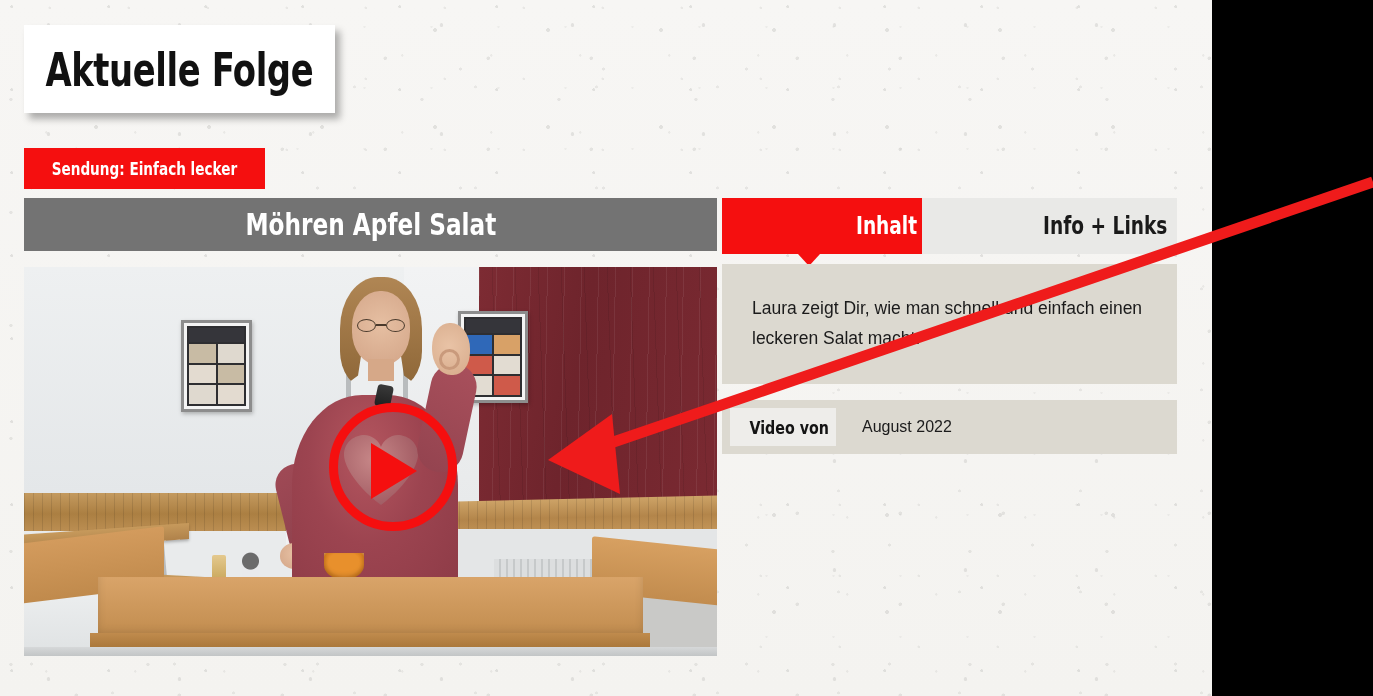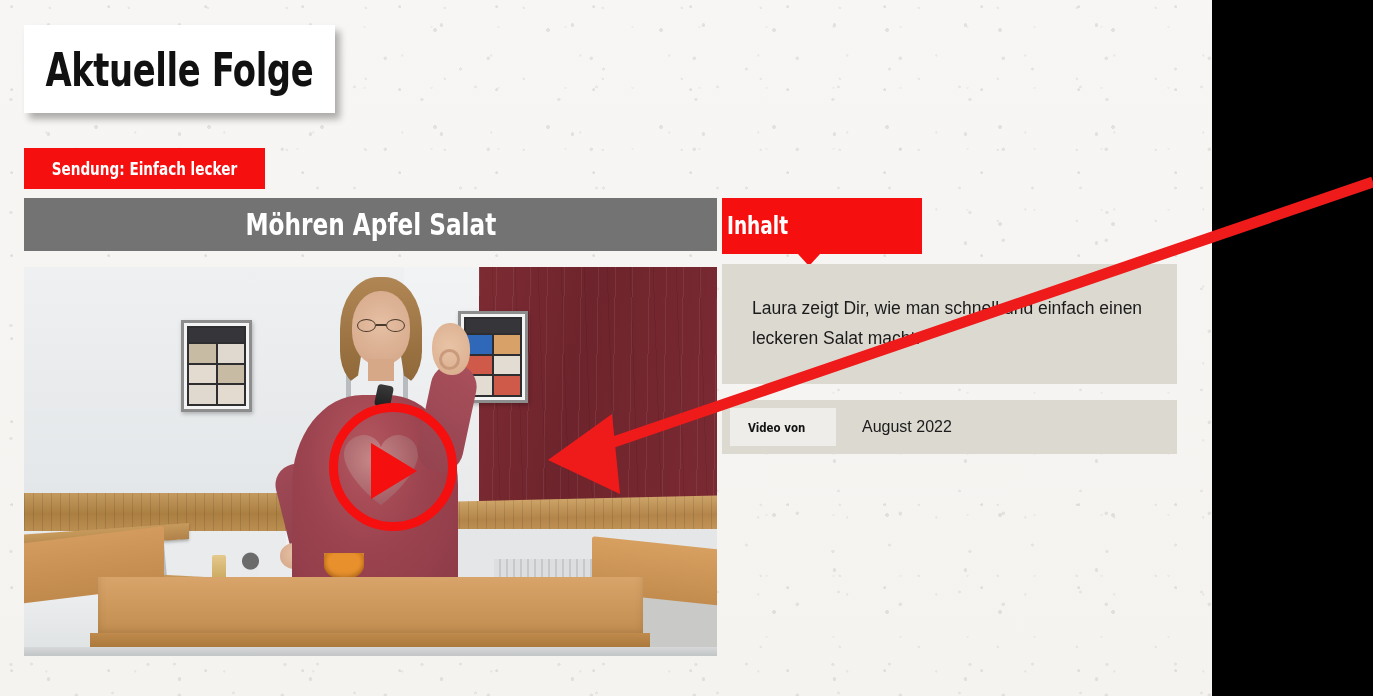--- a/index.html
+++ b/index.html
@@ -273,21 +273,21 @@
 
   
   #tabs {
     position: absolute;
     left: 722px; top: 198px;
     width: 455px; height: 56px;
     display: flex;
   }
   .tab {
     height: 56px;
-    display: flex; align-items: center; justify-content: flex-start;
+    display: flex; align-items: center; justify-content: flex-end;
     font-family: "Liberation Sans Narrow", "DejaVu Sans Condensed", "Liberation Sans", sans-serif;
     font-weight: 700;
     font-size: 24px;
     cursor: pointer;
     position: relative;
   }
   .tab span { transform: scaleX(.86); display:block; white-space:nowrap; }
   .tab.active   { width: 200px; background: #f50f0f; color: #ffffff; }
   .tab.inactive { width: 255px; background: #e9e9e7; color: #1a1a1a; }
   #tab-arrow {
@@ -324,21 +324,21 @@
     display: flex; align-items: center;
   }
   #meta-label {
     margin-left: 8px;
     width: 106px; height: 38px;
     background: #eeedea;
     display: flex; align-items: center;
     padding-left: 14px;
     font-family: "Liberation Sans Narrow", "DejaVu Sans Condensed", "Liberation Sans", sans-serif;
     font-weight: 700;
-    font-size: 13px;
+    font-size: 18px;
     color: #141414;
   }
   #meta-label span { transform: scaleX(.88); display:block; white-space:nowrap; }
   #meta-value {
     margin-left: 26px;
     font-family: "Liberation Sans", sans-serif;
     font-size: 16px;
     color: #1b1b1b;
   }
 
@@ -444,20 +444,23 @@
     <div class="vid-layer cabinets"></div>
 
     <div id="play-overlay"></div>
     <div id="play-triangle"></div>
   </div>
 
   <div id="tabs">
     <div class="tab active">
       <span>Inhalt</span>
     </div>
+    <div class="tab inactive">
+      <span>Info + Links</span>
+    </div>
   </div>
   <div id="tab-arrow"></div>
 
   <div id="content-panel">
     <p id="content-text">Laura zeigt Dir, wie man schnell und einfach einen leckeren Salat macht.</p>
   </div>
 
   <div id="meta-row">
     <div id="meta-label">
       <span>Video von</span>

